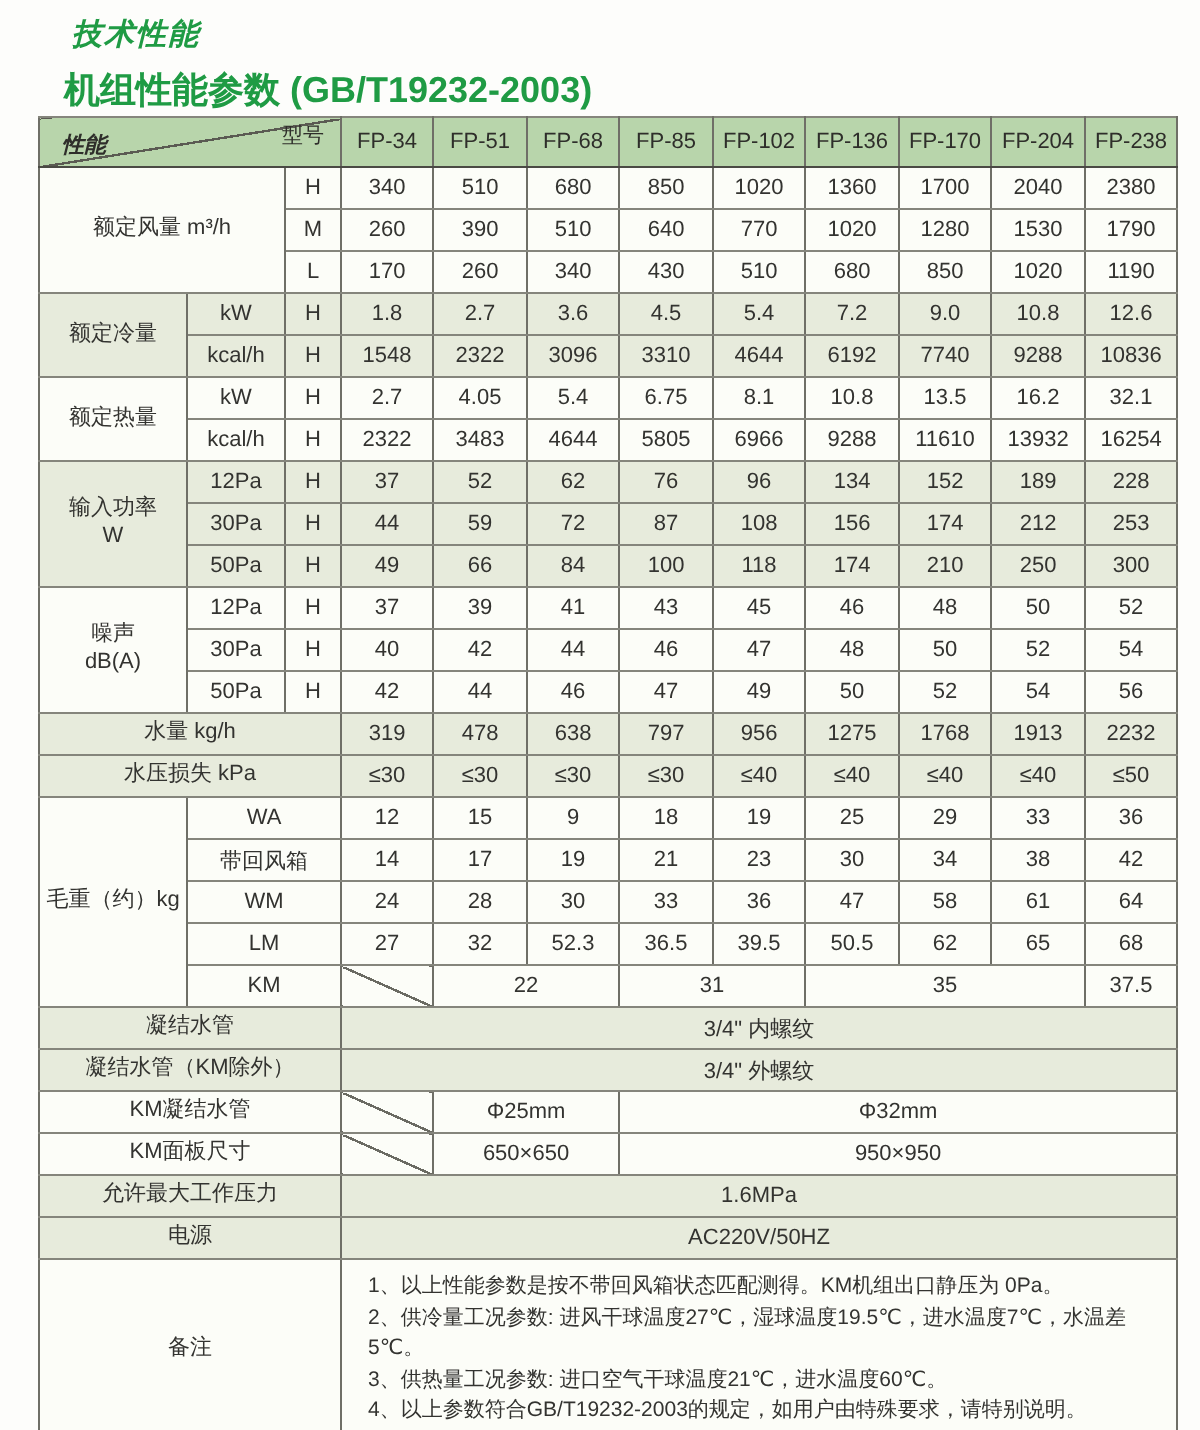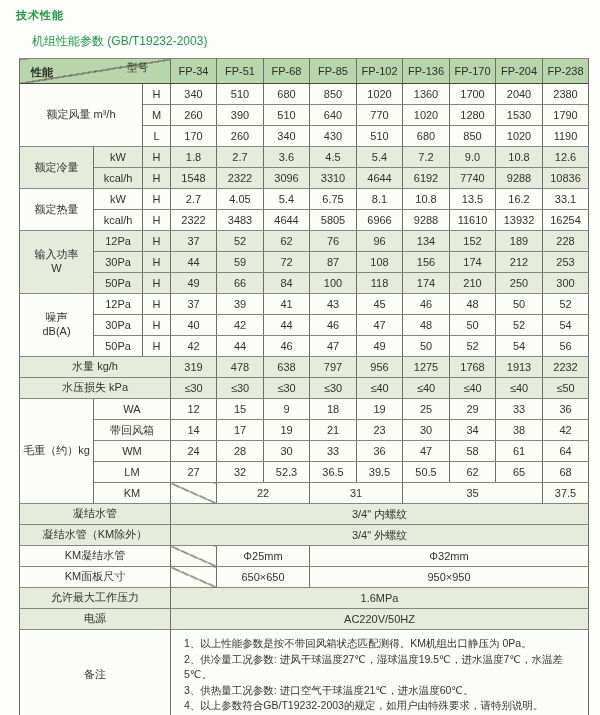--- a/index.html
+++ b/index.html
@@ -8,26 +8,26 @@
   }
   *{box-sizing:border-box;}
   html,body{margin:0;padding:0;}
   body{
     width:600px;height:715px;overflow:hidden;position:relative;
     background:#fdfdfb;
     font-family:"Liberation Sans","DejaVu Sans",sans-serif;
     color:var(--ink);
   }
   .page-title{
-    position:absolute;left:16px;top:8px;
-    font-size:11px;font-weight:bold;color:var(--green);letter-spacing:1px;
+    position:absolute;left:36px;top:8px;
+    font-size:15px;font-weight:bold;color:var(--green);letter-spacing:1px;font-style:italic;
   }
   .page-subtitle{
     position:absolute;left:32px;top:33px;
-    font-size:12px;font-weight:normal;color:var(--green);
+    font-size:18px;font-weight:bold;color:var(--green);
   }
   table.spec{
     position:absolute;left:19px;top:58px;width:569px;
     border-collapse:collapse;table-layout:fixed;
     border:1.5px solid var(--bdark);
     font-size:11px;
   }
   thead tr{height:25px;}
   tbody tr{height:21px;}
   th,td{
@@ -42,22 +42,22 @@
   thead th{
     background:var(--header-bg);
     border-bottom:1px solid var(--bdark);
     font-weight:normal;color:#2e2e2a;
   }
   th.corner{position:relative;padding:0;
     background-image:linear-gradient(to bottom right,
       transparent calc(50% - 0.6px), #5a5a52 calc(50% - 0.6px),
       #5a5a52 calc(50% + 0.6px), transparent calc(50% + 0.6px));
   }
-  .corner-perf{position:absolute;left:11px;bottom:3px;font-weight:bold;font-size:11px;}
-  .corner-model{position:absolute;right:22px;top:2px;font-size:10.5px;}
+  .corner-perf{position:absolute;left:11px;bottom:3px;font-weight:bold;font-size:11px;font-style:italic;}
+  .corner-model{position:absolute;right:8px;top:2px;font-size:10.5px;}
   tr.tint td{background:var(--tint);}
   tr.gs td{border-top:1px solid var(--bdark);}
   td.lab{font-weight:normal;white-space:pre-line;line-height:1.25;}
   td.sub{font-weight:normal;}
   td.diag{
     background-image:linear-gradient(to top right,
       transparent calc(50% - 0.6px), #6a6a62 calc(50% - 0.6px),
       #6a6a62 calc(50% + 0.6px), transparent calc(50% + 0.6px));
   }
   tr.notes-row{height:auto;}
@@ -174,21 +174,21 @@
         <td class="sub">kW</td>
         <td class="sub">H</td>
         <td class="val">2.7</td>
         <td class="val">4.05</td>
         <td class="val">5.4</td>
         <td class="val">6.75</td>
         <td class="val">8.1</td>
         <td class="val">10.8</td>
         <td class="val">13.5</td>
         <td class="val">16.2</td>
-        <td class="val">33.1</td>
+        <td class="val">32.1</td>
       </tr>
       <tr>
         <td class="sub">kcal/h</td>
         <td class="sub">H</td>
         <td class="val">2322</td>
         <td class="val">3483</td>
         <td class="val">4644</td>
         <td class="val">5805</td>
         <td class="val">6966</td>
         <td class="val">9288</td>

